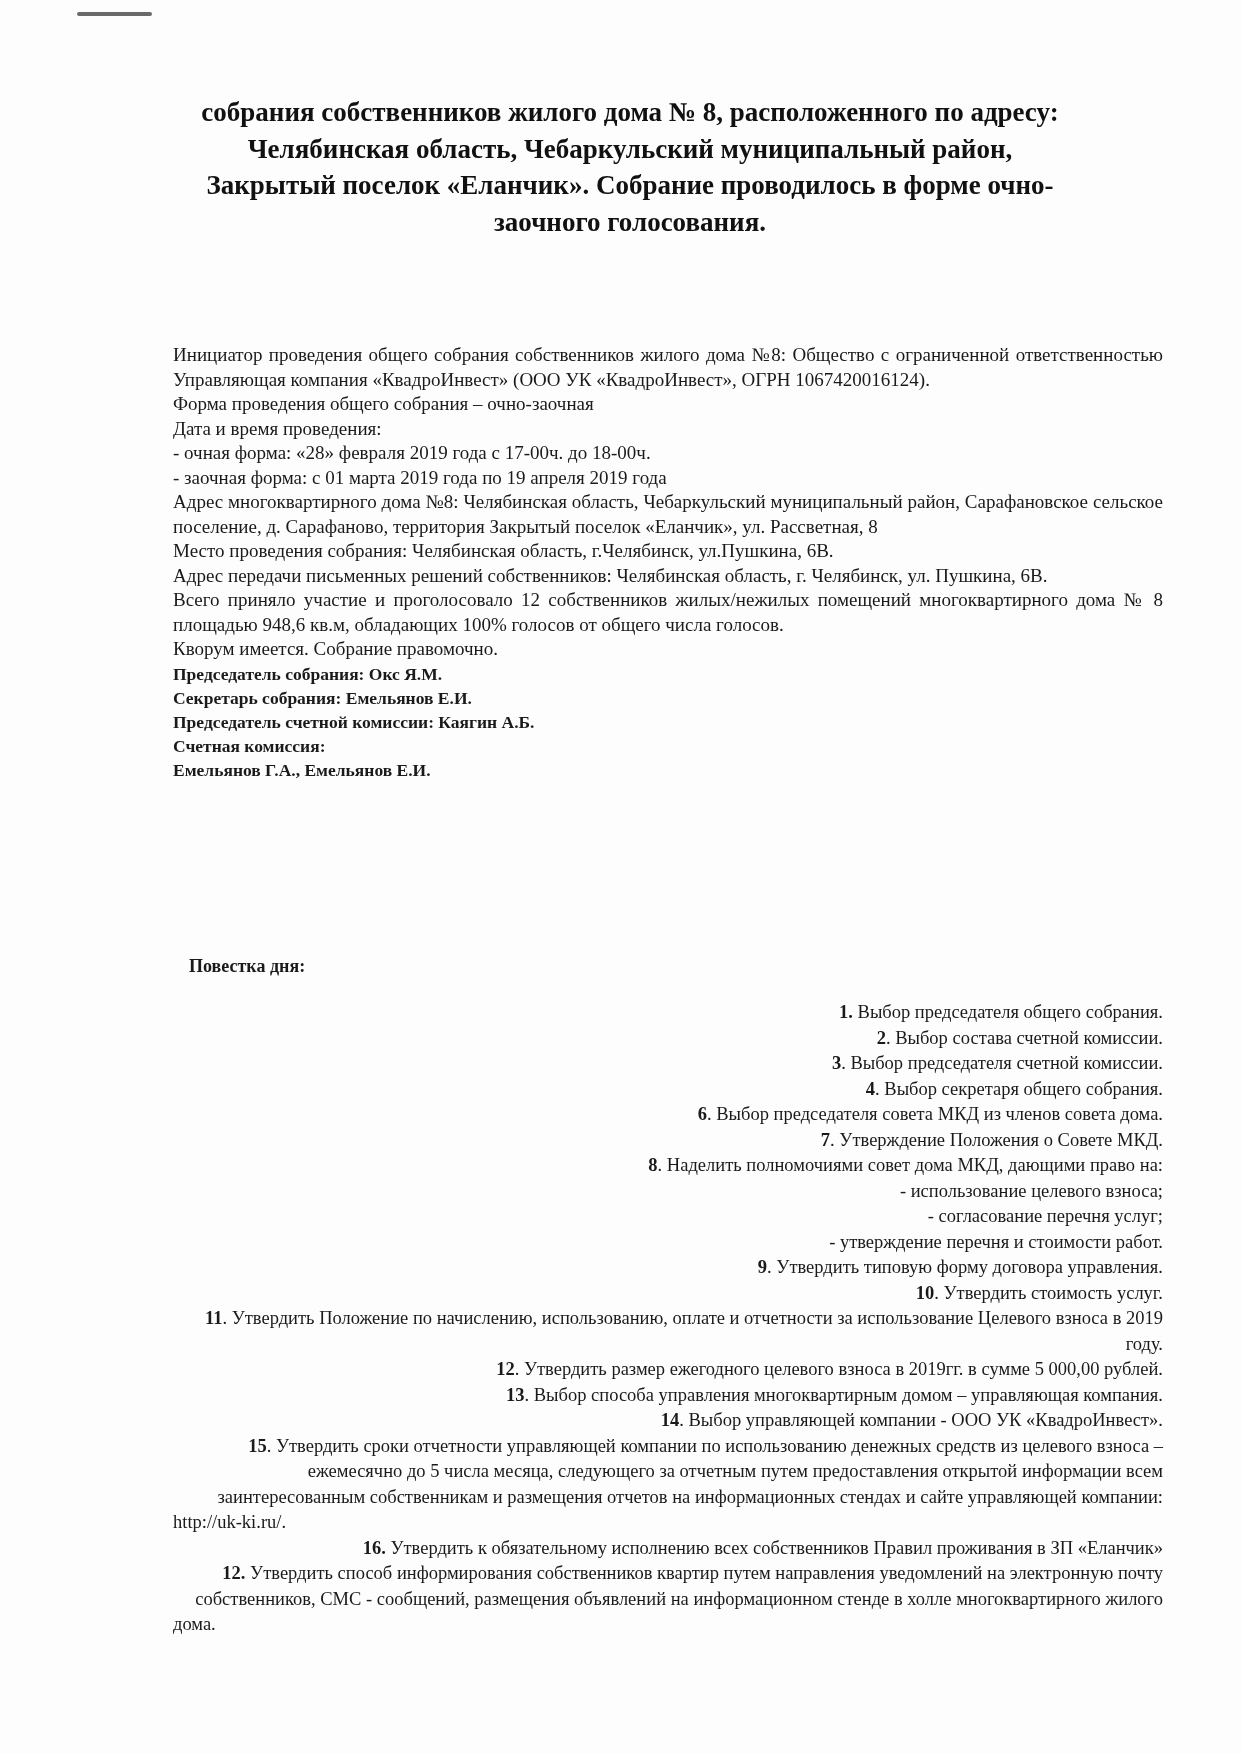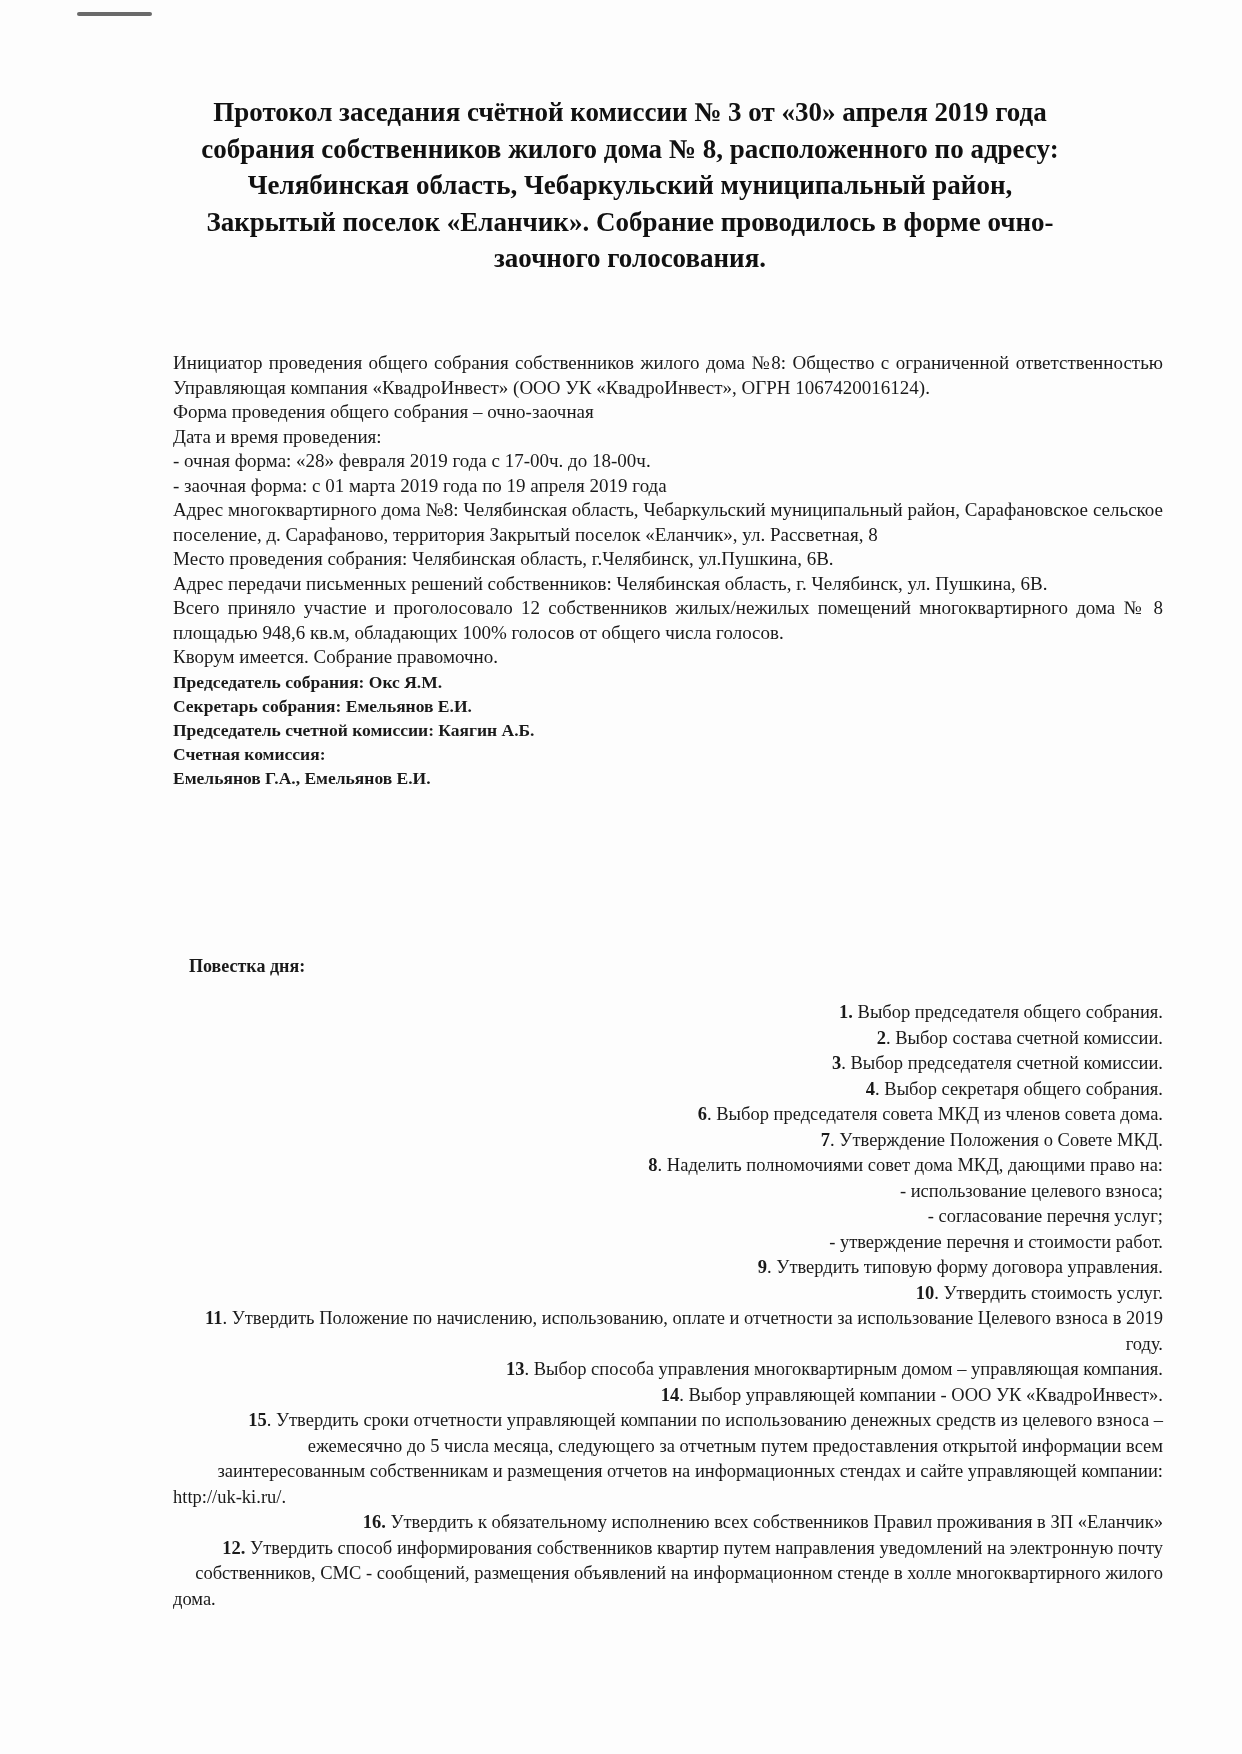--- a/index.html
+++ b/index.html
@@ -19,28 +19,27 @@
     .agenda-title { font-weight: bold; font-size: 18px; margin: 16px; }
     .item { font-size: 18.5px; line-height: 25.5px; margin: 0; text-align: right; }
     .item b { font-weight: bold; }
   </style>
 </head>
 <body>
 
 <div class="scan-mark"></div>
 
 <div class="title">
-  <div>Протокол заседания счётной комиссии № 3 от «30» апреля 2019 года</div>
   <div>собрания собственников жилого дома № 8, расположенного по адресу:</div>
   <div>Челябинская область, Чебаркульский муниципальный район,</div>
   <div>Закрытый поселок «Еланчик». Собрание проводилось в форме очно-</div>
   <div>заочного голосования.</div>
 </div>
 
-<div class="body-block" style="top:351px;">
+<div class="body-block" style="top:343px;">
   <p class="p just">Инициатор проведения общего собрания собственников жилого дома №8: Общество с ограниченной ответственностью Управляющая компания «КвадроИнвест» (ООО УК «КвадроИнвест», ОГРН 1067420016124).</p>
   <p class="p">Форма проведения общего собрания – очно-заочная</p>
   <p class="p">Дата и время проведения:</p>
   <p class="p">- очная форма:  «28» февраля 2019 года с 17-00ч. до 18-00ч.</p>
   <p class="p">- заочная форма: с 01 марта 2019 года по 19 апреля 2019 года</p>
   <p class="p just">Адрес многоквартирного дома №8: Челябинская область, Чебаркульский муниципальный район, Сарафановское сельское поселение, д. Сарафаново, территория Закрытый поселок «Еланчик», ул. Рассветная, 8</p>
   <p class="p">Место проведения собрания: Челябинская область, г.Челябинск, ул.Пушкина, 6В.</p>
   <p class="p just">Адрес передачи письменных решений собственников: Челябинская область, г. Челябинск, ул. Пушкина, 6В.</p>
   <p class="p just">Всего приняло участие и проголосовало 12 собственников жилых/нежилых помещений многоквартирного дома № 8 площадью 948,6 кв.м, обладающих 100% голосов от общего числа голосов.</p>
   <p class="p">Кворум имеется. Собрание правомочно.</p>
@@ -62,18 +61,19 @@
   <p class="item"><b>4</b><span>. Выбор секретаря общего собрания.</span></p>
   <p class="item"><b>6</b><span>. Выбор председателя совета МКД  из членов совета дома.</span></p>
   <p class="item"><b>7</b><span>. Утверждение Положения о Совете МКД.</span></p>
   <p class="item"><b>8</b><span>. Наделить полномочиями совет дома МКД, дающими право на:</span></p>
   <p class="item"><b></b><span>- использование целевого взноса;</span></p>
   <p class="item"><b></b><span>- согласование перечня услуг;</span></p>
   <p class="item"><b></b><span>- утверждение перечня и стоимости работ.</span></p>
   <p class="item"><b>9</b><span>. Утвердить типовую форму договора управления.</span></p>
   <p class="item"><b>10</b><span>. Утвердить стоимость услуг.</span></p>
   <p class="item"><b>11</b><span>. Утвердить Положение по начислению, использованию, оплате и отчетности за использование Целевого взноса в 2019 году.</span></p>
+  <p class="item"><b>12</b><span>. Утвердить размер ежегодного целевого взноса в 2019гг. в сумме 5 000,00 рублей.</span></p>
   <p class="item"><b>13</b><span>. Выбор способа управления многоквартирным домом – управляющая компания.</span></p>
   <p class="item"><b>14</b><span>. Выбор управляющей компании - ООО УК «КвадроИнвест».</span></p>
   <p class="item just"><b>15</b><span>. Утвердить сроки отчетности управляющей компании по использованию денежных средств из целевого взноса – ежемесячно до 5 числа месяца, следующего за отчетным путем предоставления открытой информации всем заинтересованным собственникам и размещения отчетов на информационных стендах и сайте управляющей компании: http://uk-ki.ru/.</span></p>
   <p class="item"><b>16.</b><span> Утвердить к обязательному исполнению всех собственников Правил проживания в ЗП «Еланчик»</span></p>
   <p class="item just"><b>12.</b><span> Утвердить способ информирования собственников квартир путем направления уведомлений на электронную почту собственников, СМС - сообщений, размещения объявлений на информационном стенде в холле многоквартирного жилого дома.</span></p>
 </div>
 
 </body></html>

